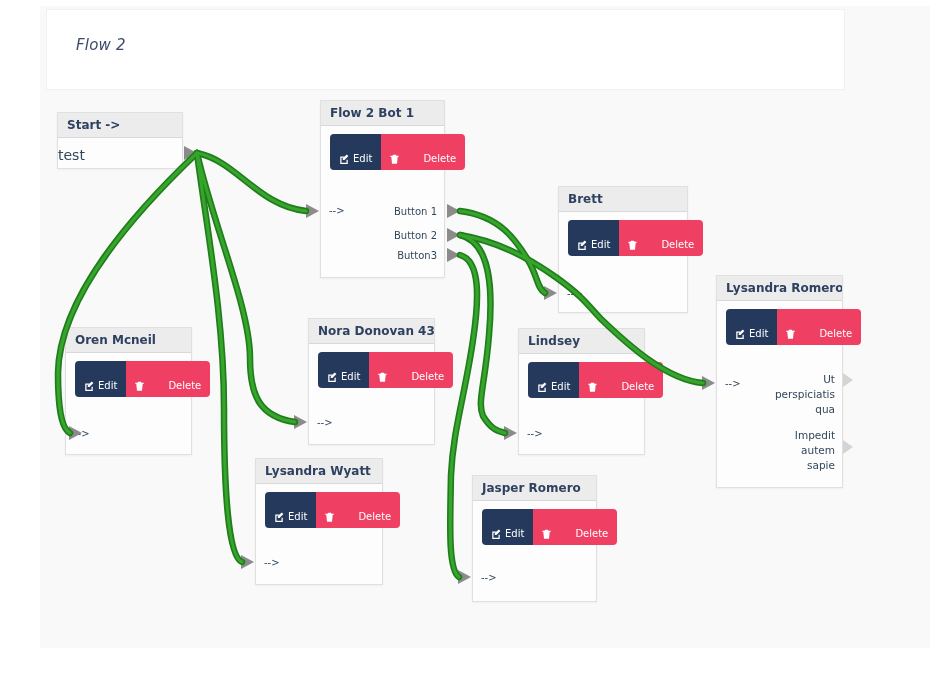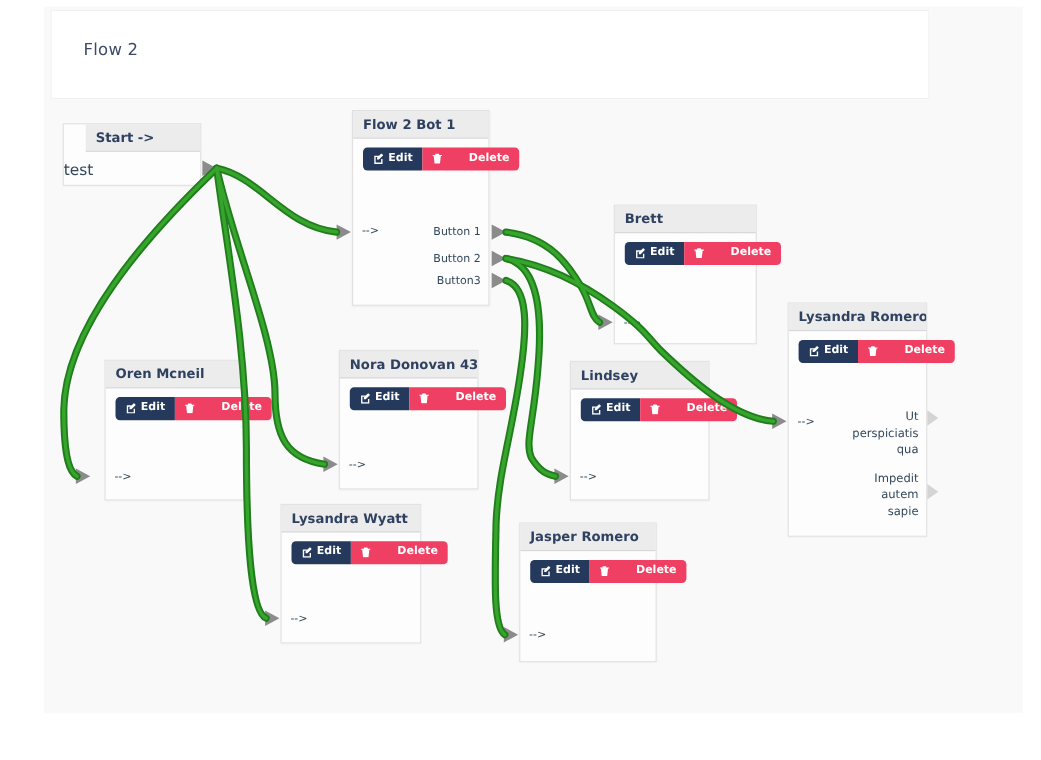--- a/index.html
+++ b/index.html
@@ -2,33 +2,33 @@
 <html><head>
 <meta charset="utf-8">
 <style>
   * { margin:0; padding:0; box-sizing:border-box; }
   html,body { width:946px; height:691px; background:#ffffff; overflow:hidden;
     font-family:"DejaVu Sans","Liberation Sans",sans-serif; }
   #stage { position:relative; width:946px; height:691px; background:#ffffff; }
   .flow-bg { position:absolute; left:40px; top:6px; width:890px; height:642px;
     background:#f9f9f9; }
   .header-card { position:absolute; left:46px; top:9px; width:799px; height:81px;
-    background:#ffffff; border:1px solid #f1f1f1; }
+    background:#ffffff; border:1px solid #f1f1f1;font-style:italic; }
   .header-title { position:absolute; left:29px; top:26px; font-size:15px;
     color:#3c4a66; letter-spacing:.2px; }
 
   .node { position:absolute; background:#fdfdfd; border:1px solid #e0e0e0;
     box-shadow:0 1px 2px rgba(0,0,0,.05); }
   .node-header { background:#ececec; border-bottom:1px solid #d8d8d8;
     font-weight:bold; color:#2f4160; font-size:12px; padding:5px 9px;
     white-space:nowrap; overflow:hidden; }
   .btn-row { display:flex; margin:8px 0 0 9px; }
   .btn { display:inline-flex; align-items:flex-start; gap:4px; border:none;
-    color:#fff; font-family:inherit; font-size:10px; font-weight:bold;
-    padding:5px 9px 6px 9px; cursor:pointer; line-height:1; }
+    color:#fff; font-family:inherit; font-size:10px; font-weight:normal;
+    padding:20px 9px 6px 9px; cursor:pointer; line-height:1; }
   .btn.edit { background:#24395c; border-radius:4px 0 0 4px; }
   .btn.del  { background:#ef3f62; border-radius:0 4px 4px 0;gap:24px; }
   .btn .ic { display:inline-flex; }
 
   .io { position:absolute; font-size:10px; color:#33475b; line-height:12px; }
   .io.in  { left:8px; }
   .io.out { right:7px; text-align:right; }
   .io.multiline { white-space:pre-line; line-height:15px; font-size:10.5px; }
 
   .start-body { position:absolute; left:0; right:0; top:24px; bottom:0;
@@ -40,21 +40,21 @@
 </head>
 <body>
 
 <div id="stage">
   <div class="flow-bg"></div>
 
   <div class="header-card">
     <div class="header-title">Flow 2</div>
   </div>
 
-  <div class="node" style="left:57px;top:112px;width:126px;height:57px;padding-left:20px;">
+  <div class="node" style="left:57px;top:112px;width:126px;height:57px;">
     <div class="node-header">Start -&gt;</div>
     <div class="start-body">test</div>
   </div>
 
   <div class="node" style="left:320px;top:100px;width:125px;height:178px;">
     <div class="node-header">Flow 2 Bot 1</div>
     <div class="btn-row">
       <button class="btn edit">
         <span class="ic">
             <svg width="10" height="10" viewBox="0 0 16 16">
@@ -126,21 +126,21 @@
     </div>
     <div class="io in" style="top:102px">--&gt;</div>
     <div class="io out multiline" style="top:96px">Ut
 perspiciatis
 qua</div>
     <div class="io out multiline" style="top:152px">Impedit
 autem
 sapie</div>
   </div>
 
-  <div class="node" style="left:95px;top:327px;width:127px;height:128px;">
+  <div class="node" style="left:65px;top:327px;width:127px;height:128px;">
     <div class="node-header">Oren Mcneil</div>
     <div class="btn-row">
       <button class="btn edit">
         <span class="ic">
             <svg width="10" height="10" viewBox="0 0 16 16">
               <path fill="#fff" d="M2 4h7v2H4v8h8v-5h2v7H2z"></path>
               <path fill="#fff" d="M14.7 3l-1.7-1.7c-.3-.3-.9-.3-1.2 0L6 7v2.7h2.7l6-6c.3-.3.3-.9 0-1.2z"></path>
             </svg>
           </span>
         <span>Edit</span>

